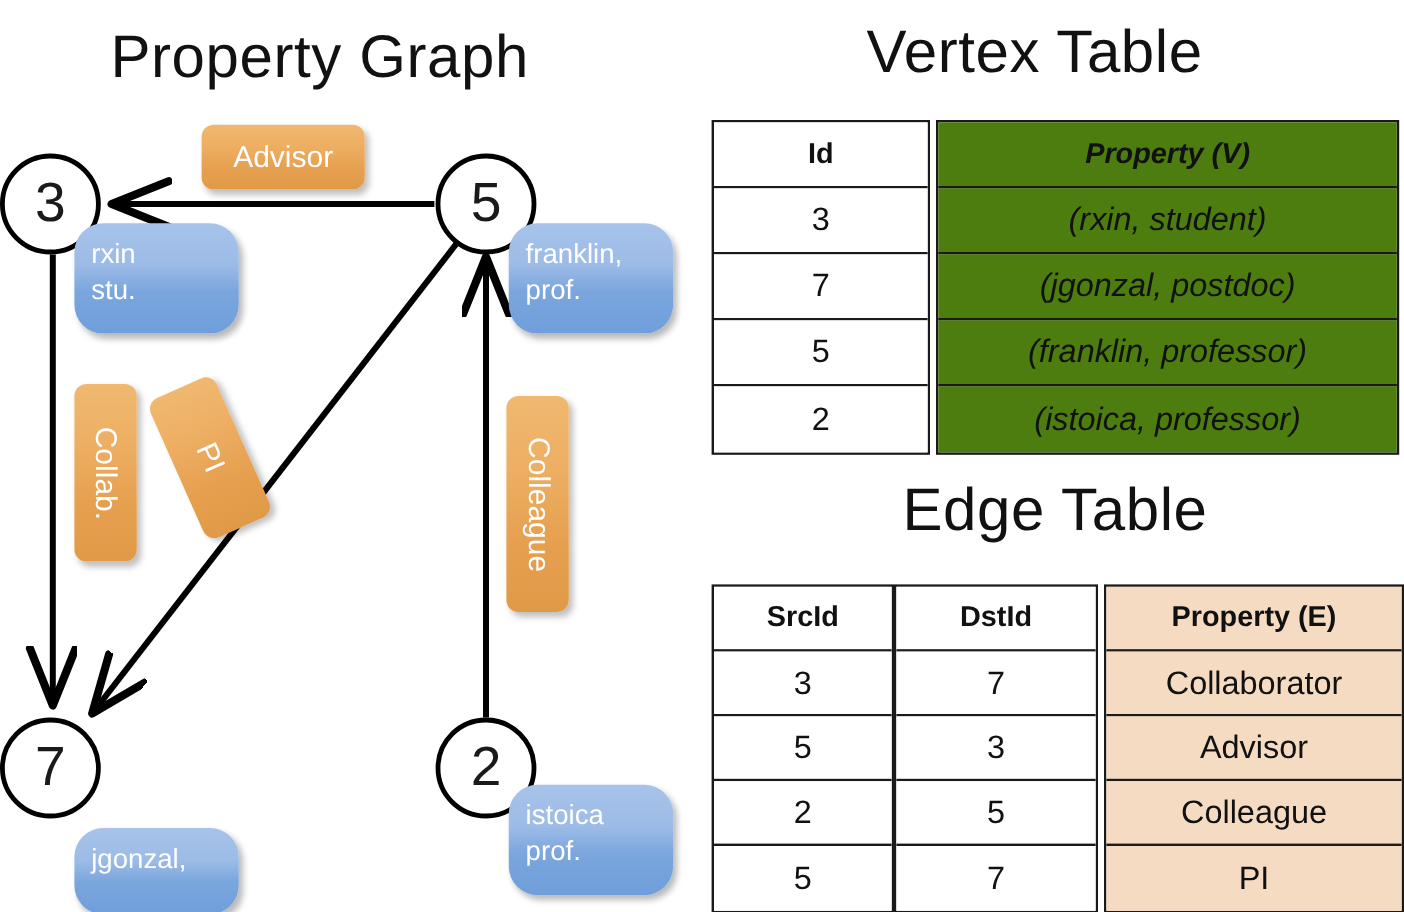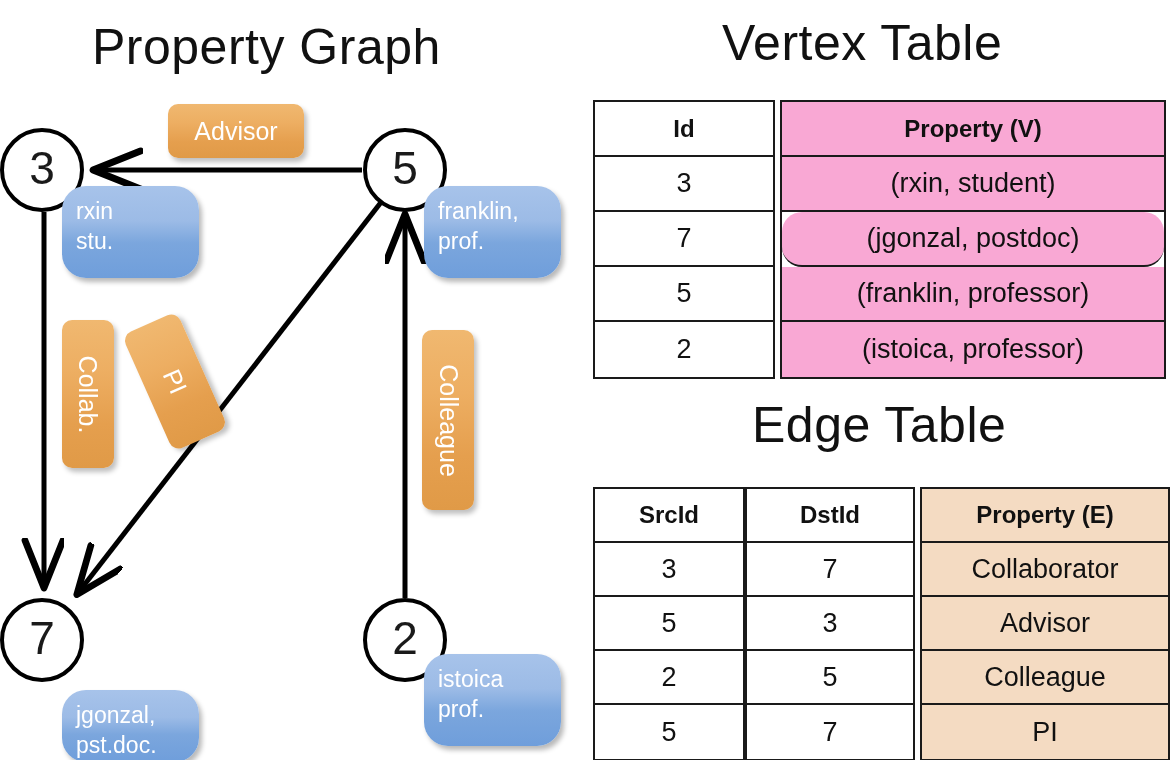--- a/index.html
+++ b/index.html
@@ -118,21 +118,21 @@
     border-bottom: 2.5px solid #1a1a1a;
     font-family: "Liberation Sans", sans-serif;
     font-weight: 300;
     font-size: 27px;
     color: #111;
     white-space: nowrap;
     background: #ffffff;
   }
   .cell:last-child { border-bottom: none; }
   .cell.head { font-weight: bold; font-size: 24px; }
-  .cell.blue { background: #f9a8d4; }
+  .cell.blue { background: #4d7c0f; font-style: italic; }
   .cell.peach { background: #f4dbc2; }
 </style>
 </head>
 <body>
 
 <div id="graph-area" class="panel">
 
   <div class="section-title" style="left:92px; top:22px;">Property Graph</div>
 
   <svg id="graph-svg" viewBox="0 0 585 760" xmlns="http://www.w3.org/2000/svg">
@@ -169,21 +169,20 @@
     <div>stu.</div>
   </div>
 
   <div class="prop-box" style="left:424px; top:186px; width:137px; height:92px;">
     <div>franklin,</div>
     <div>prof.</div>
   </div>
 
   <div class="prop-box" style="left:62px; top:690px; width:137px; height:72px;">
     <div>jgonzal,</div>
-    <div>pst.doc.</div>
   </div>
 
   <div class="prop-box" style="left:424px; top:654px; width:137px; height:92px;">
     <div>istoica</div>
     <div>prof.</div>
   </div>
 
   <div class="edge-label" style="left:168px; top:104px; width:136px; height:54px;">
     <span>Advisor</span>
   </div>
@@ -211,21 +210,21 @@
       <div class="cell head" style="height:55px;">Id</div>
       <div class="cell" style="height:55px;">3</div>
       <div class="cell" style="height:55px;">7</div>
       <div class="cell" style="height:55px;">5</div>
       <div class="cell" style="height:55px;">2</div>
     </div>
 
     <div class="tbl-col" style="width:386px;">
       <div class="cell head blue" style="height:55px;">Property (V)</div>
       <div class="cell blue" style="height:55px;">(rxin, student)</div>
-      <div class="cell blue" style="height:55px;border-radius:20px;">(jgonzal, postdoc)</div>
+      <div class="cell blue" style="height:55px;">(jgonzal, postdoc)</div>
       <div class="cell blue" style="height:55px;">(franklin, professor)</div>
       <div class="cell blue" style="height:55px;">(istoica, professor)</div>
     </div>
   </div>
 </div>
 
 <div class="panel">
 
   <div class="section-title" style="left:752px; top:400px;">Edge Table</div>
 

